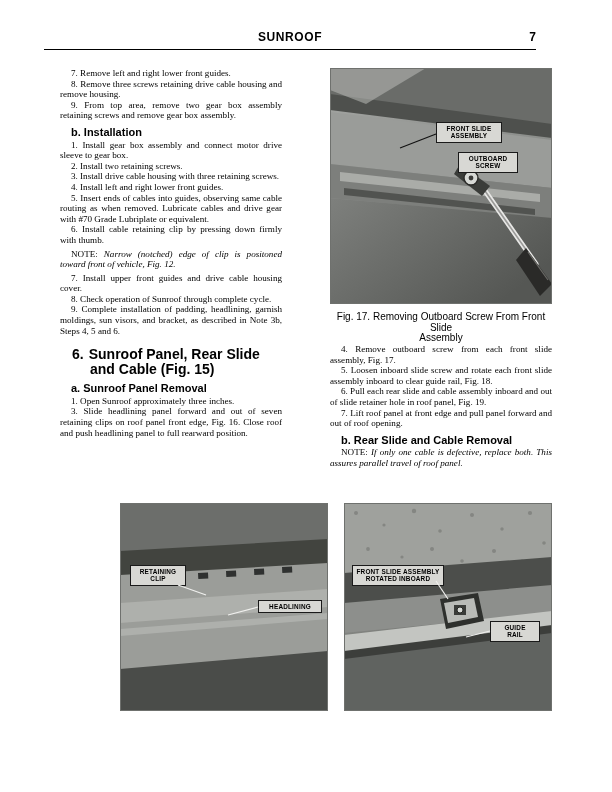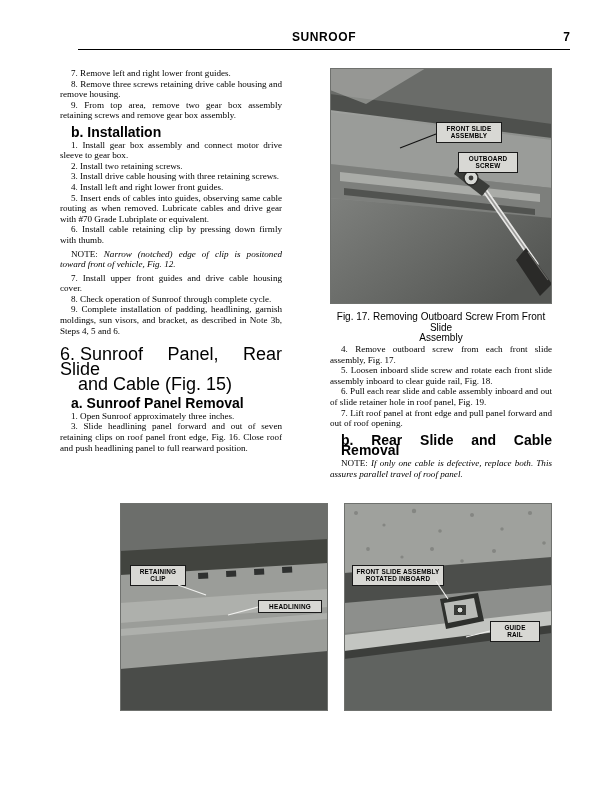--- a/index.html
+++ b/index.html
@@ -18,21 +18,21 @@
   .page {
     position: absolute;
     left: 0; top: 0;
     width: 612px;
     height: 792px;
     background: #fff;
   }
   
   .header {
     position: absolute;
-    left: 78px;
+    left: 44px;
     top: 30px;
     width: 492px;
     height: 24px;
   }
   .header-title {
     position: absolute;
     left: 0;
     top: 0;
     width: 492px;
     text-align: center;
@@ -71,29 +71,29 @@
 
   p.t {
     margin: 0;
   }
   p.indent {
     text-indent: 11px;
   }
   .sec-head {
     font-family: "Liberation Sans", sans-serif;
     font-weight: bold;
+    font-size: 11px;
+    margin: 6px 0 2px 11px;
+  }
+  .big-head {
+    font-family: "Liberation Sans", sans-serif;
+    font-weight: bold;
     font-size: 14px;
-    margin: 6px 0 2px 11px;
-  }
-  .big-head {
-    font-family: "Liberation Sans", sans-serif;
-    font-weight: normal;
-    font-size: 18px;
     line-height: 15px;
-    margin: 11px 0 3px 0;
+    margin: 11px 0 3px 12px;
   }
   .big-head .num {
     margin-right: 5px;
   }
   .big-head .l2 {
     display: block;
     margin-left: 18px;
   }
   .note i, .ital { font-style: italic; }
   .gap-s { height: 3px; }

